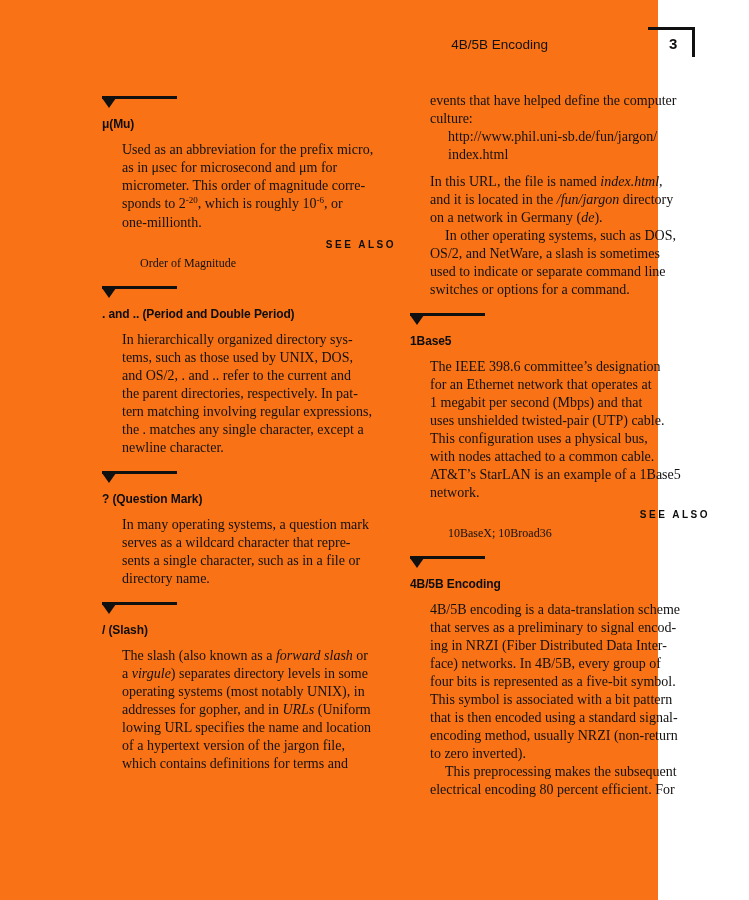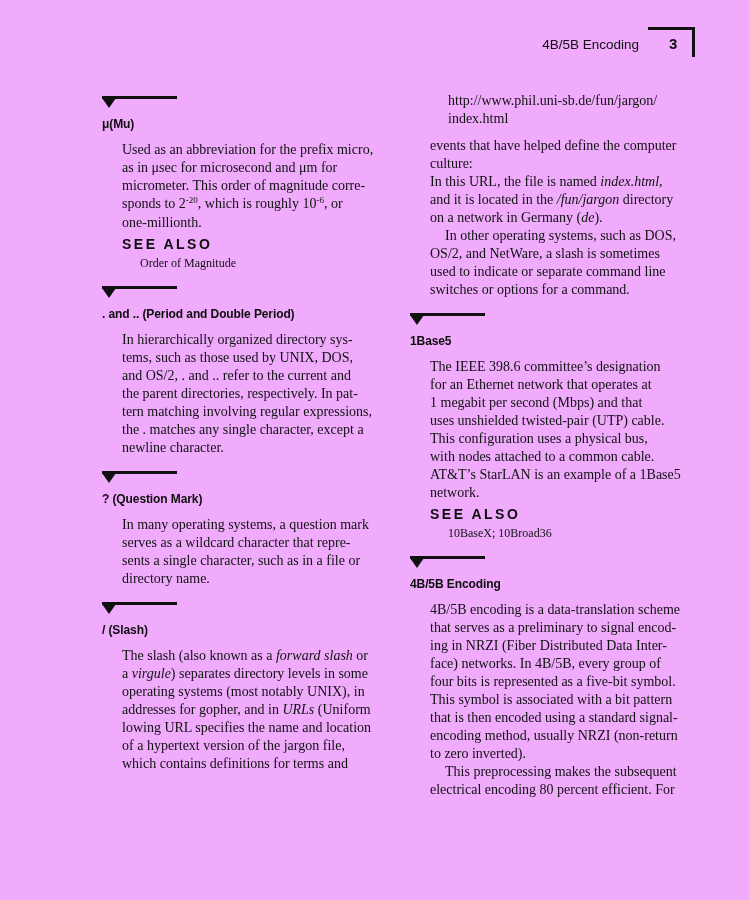--- a/index.html
+++ b/index.html
@@ -4,21 +4,21 @@
 <style>
   html, body {
     margin: 0; padding: 0;
     width: 749px; height: 900px;
     background: #ffffff;
     color: #111111;
     font-family: "Liberation Serif", serif;
     overflow: hidden;
     position: relative;
   }
-  .page { position: relative; width: 749px; height: 900px; background: #f0abfc; }
+  .page { position: relative; width: 658px; height: 900px; background: #f97316; }
 
   
   .running-title {
     position: absolute; top: 37px; right: 110px;
     font-family: "Liberation Sans", sans-serif;
     font-size: 13.5px; color: #111;
   }
   .corner-bracket {
     position: absolute; top: 27px; left: 648px;
     width: 44px; height: 27px;
@@ -68,24 +68,25 @@
   .para.url { margin-left: 38px; margin-bottom: 9px; }
 
   .line { white-space: nowrap; }
   .line.ind { text-indent: 15px; }
   .it { font-style: italic; }
   .sup { font-size: 9px; position: relative; top: -5px; }
 
   .see-also-label {
     font-family: "Liberation Sans", sans-serif;
     font-weight: bold;
-    font-size: 14px; line-height: 13px;
+    font-size: 10px; line-height: 13px;
     letter-spacing: 2.5px;
     margin: 6px 0 3px 20px;
     color: #0d0d0d;
+    text-align: right;
   }
   .see-also-ref {
     margin: 0 0 0 38px;
     font-size: 12px; line-height: 18px;
   }
 </style>
 </head>
 <body>
 
 <div class="page">
@@ -138,27 +139,27 @@
         <div class="line"><span>The slash (also known as a </span><span class="it">forward slash</span><span> or</span></div>
         <div class="line"><span>a </span><span class="it">virgule</span><span>) separates directory levels in some</span></div>
         <div class="line"><span>operating systems (most notably UNIX), in</span></div>
         <div class="line"><span>addresses for gopher, and in </span><span class="it">URLs</span><span> (Uniform</span></div>
         <div class="line"><span>lowing URL specifies the name and location</span></div>
         <div class="line"><span>of a hypertext version of the jargon file,</span></div>
         <div class="line"><span>which contains definitions for terms and</span></div>
       </div>
     </div>
   <div class="col col-right" id="col-right">
+      <div class="para">
+        <div class="line"><span>events that have helped define the computer</span></div>
+        <div class="line"><span>culture:</span></div>
+      </div>
       <div class="para url">
         <div class="line"><span>http://www.phil.uni-sb.de/fun/jargon/</span></div>
         <div class="line"><span>index.html</span></div>
-      </div>
-      <div class="para">
-        <div class="line"><span>events that have helped define the computer</span></div>
-        <div class="line"><span>culture:</span></div>
       </div>
       <div class="para">
         <div class="line"><span>In this URL, the file is named </span><span class="it">index.html</span><span>,</span></div>
         <div class="line"><span>and it is located in the </span><span class="it">/fun/jargon</span><span> directory</span></div>
         <div class="line"><span>on a network in Germany (</span><span class="it">de</span><span>).</span></div>
         <div class="line ind"><span>In other operating systems, such as DOS,</span></div>
         <div class="line"><span>OS/2, and NetWare, a slash is sometimes</span></div>
         <div class="line"><span>used to indicate or separate command line</span></div>
         <div class="line"><span>switches or options for a command.</span></div>
       </div>

